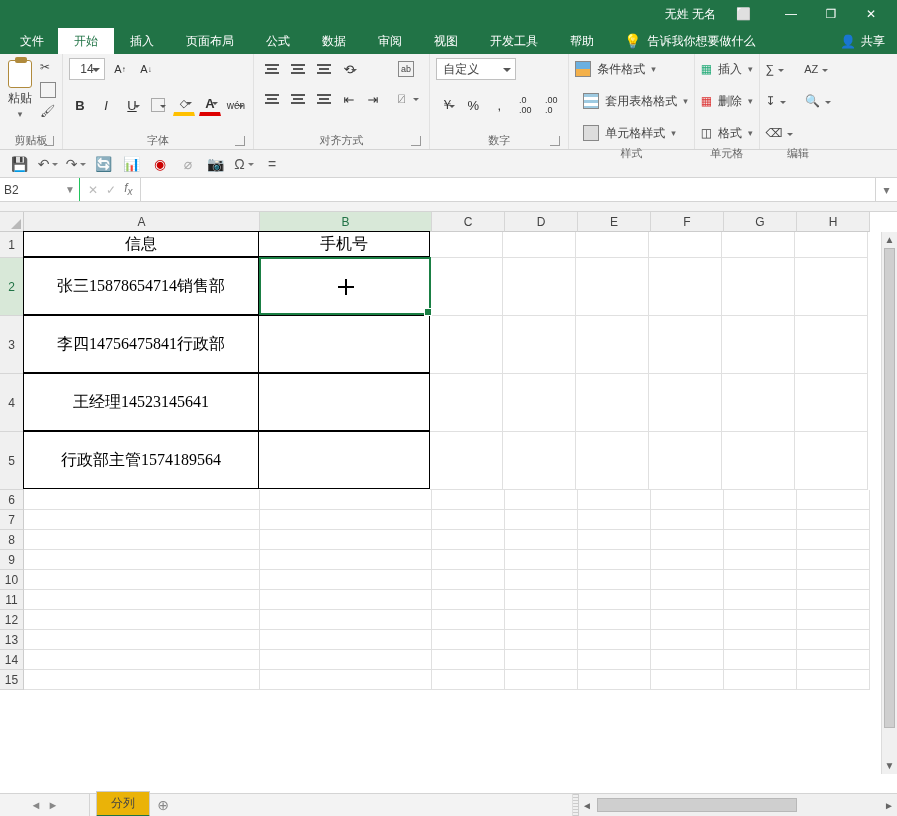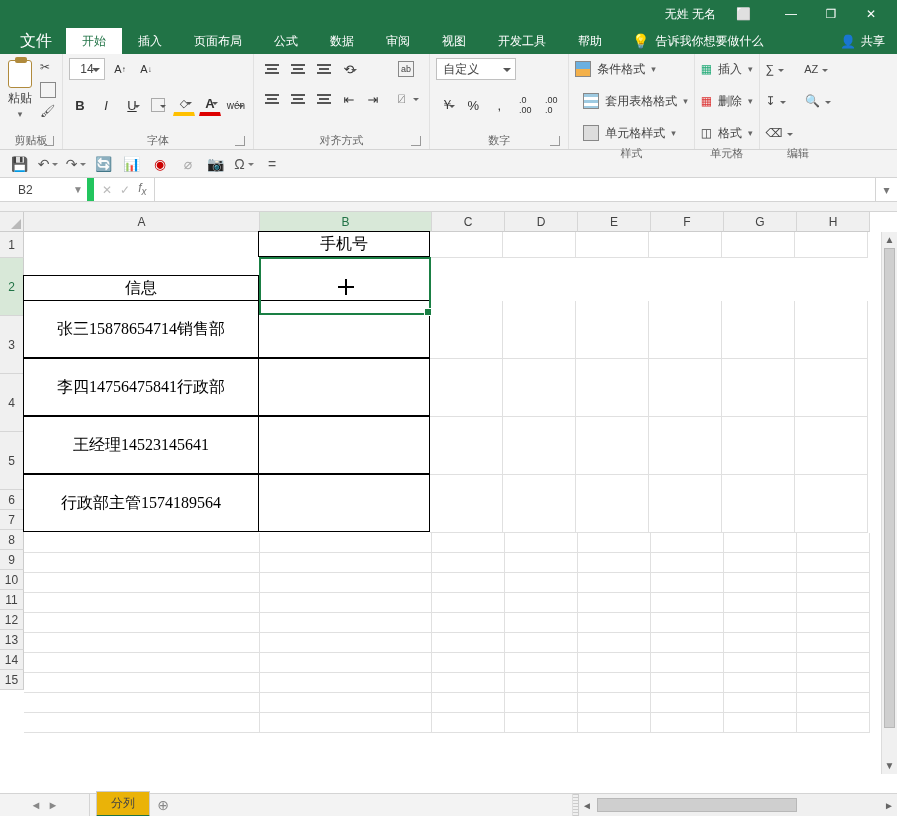--- a/index.html
+++ b/index.html
@@ -28,21 +28,21 @@
   .tabs {
     height: 26px; background: #217346; color:#fff;
     display:flex; align-items:center; padding-left: 6px;
     justify-content: space-between;
   }
   .tabs-left { display:flex; align-items:center; height:100%; }
   .tab {
     padding: 0 16px; height:100%; line-height:26px; font-size:12px; cursor:default;
   }
   .tab.active { background:#fff; color:#217346; }
-  .tab.file { font-size:16px; padding: 0 14px; }
+  .tab.file { font-size:12px; padding: 0 14px; }
   .tell-me { display:flex; align-items:center; gap:6px; padding-left: 14px; }
   .tell-me .bulb { font-size: 14px; }
   .share-btn { display:flex; align-items:center; gap:4px; padding: 0 12px; height:100%; }
   .share-btn .share-ico { font-size:13px; }
 
   
   .ribbon {
     height: 96px; background:#f3f3f3; border-bottom:1px solid #d4d4d4;
     display:flex;
   }
@@ -143,22 +143,22 @@
   .qat .macro { color:#c00; }
   .qat .cam { color:#444; }
   .qat .no-s { color:#aaa; }
 
   
   .fbar-row {
     height:24px; border-bottom:1px solid #d4d4d4; display:flex; align-items:stretch;
     background:#fff;
   }
   .namebox {
-    width:80px; border-right:7px solid #22c55e; display:flex; align-items:center;
-    padding:0 4px; justify-content:space-between;margin-left:14px;
+    width:80px; border-right:1px solid #22c55e; display:flex; align-items:center;
+    padding:0 4px; justify-content:space-between;
   }
   .namebox .name-dd { color:#888; font-size:10px; }
   .fxctl { display:flex; align-items:center; gap:8px; padding:0 8px; border-right:1px solid #d4d4d4;}
   .fxctl span { color:#bbb; font-size:12px; }
   .fxctl .fx { font-style:italic; color:#777; }
   .fbar { flex:1; padding:0 6px; display:flex; align-items:center; }
   .fbar-expand { width:22px; display:flex; align-items:center; justify-content:center; border-left:1px solid #d4d4d4; color:#777; }
 
   
   .pre-grid-space { height: 10px; background:#f3f3f3; border-bottom:1px solid #d4d4d4;}
@@ -526,21 +526,21 @@
         <div class="rh" style="height: 20px;">9</div>
         <div class="rh" style="height: 20px;">10</div>
         <div class="rh" style="height: 20px;">11</div>
         <div class="rh" style="height: 20px;">12</div>
         <div class="rh" style="height: 20px;">13</div>
         <div class="rh" style="height: 20px;">14</div>
         <div class="rh" style="height: 20px;">15</div>
       </div>
     <div class="cells-area" id="cellsarea">
         <div class="row">
-          <div class="cell wA bordered" style="width: 236px; height: 26px; margin-top: 43px;">信息</div>
+          <div class="cell wA bordered" style="width: 236px; height: 26px;">信息</div>
           <div class="cell wB bordered" style="width: 172px; height: 26px;">手机号</div>
           <div class="cell wDef" style="width: 73px; height: 26px;"></div>
           <div class="cell wDef" style="width: 73px; height: 26px;"></div>
           <div class="cell wDef" style="width: 73px; height: 26px;"></div>
           <div class="cell wDef" style="width: 73px; height: 26px;"></div>
           <div class="cell wDef" style="width: 73px; height: 26px;"></div>
           <div class="cell wDef" style="width: 73px; height: 26px;"></div>
         </div>
         <div class="row">
           <div class="cell wA bordered" style="width: 236px; height: 58px;">张三15878654714销售部</div>

